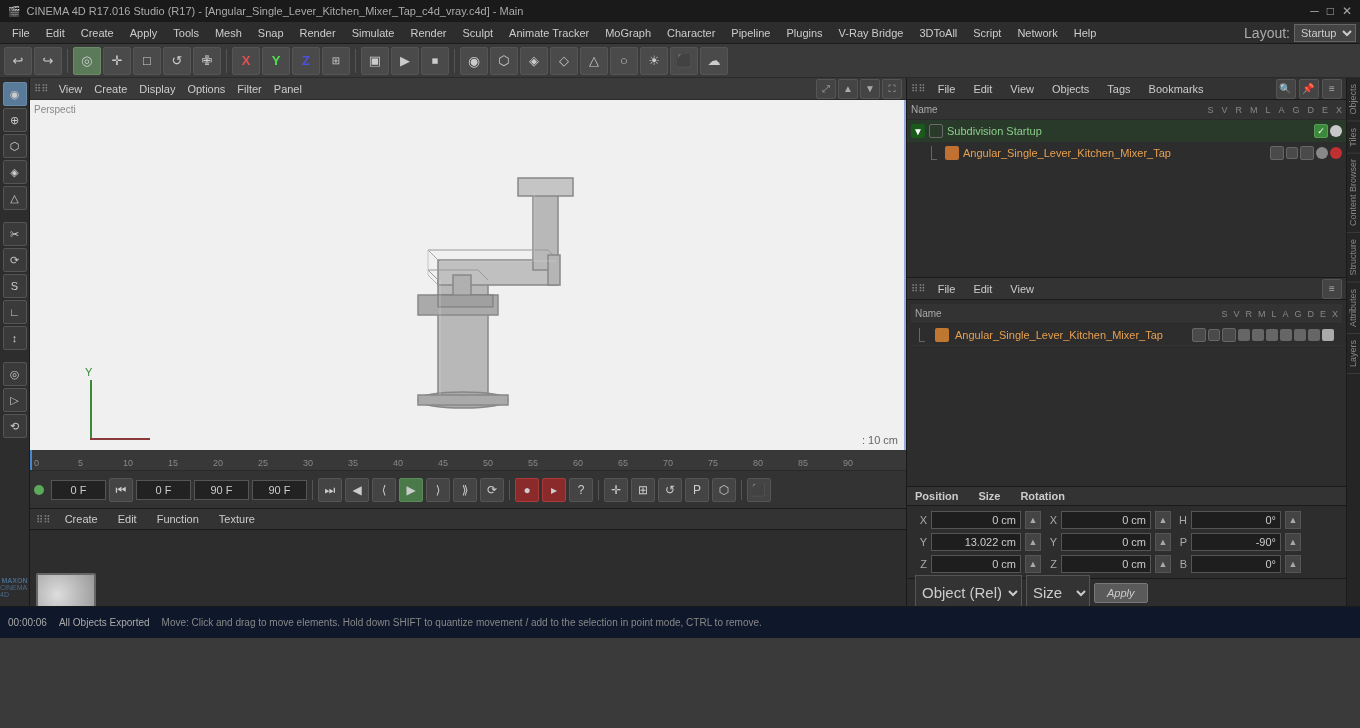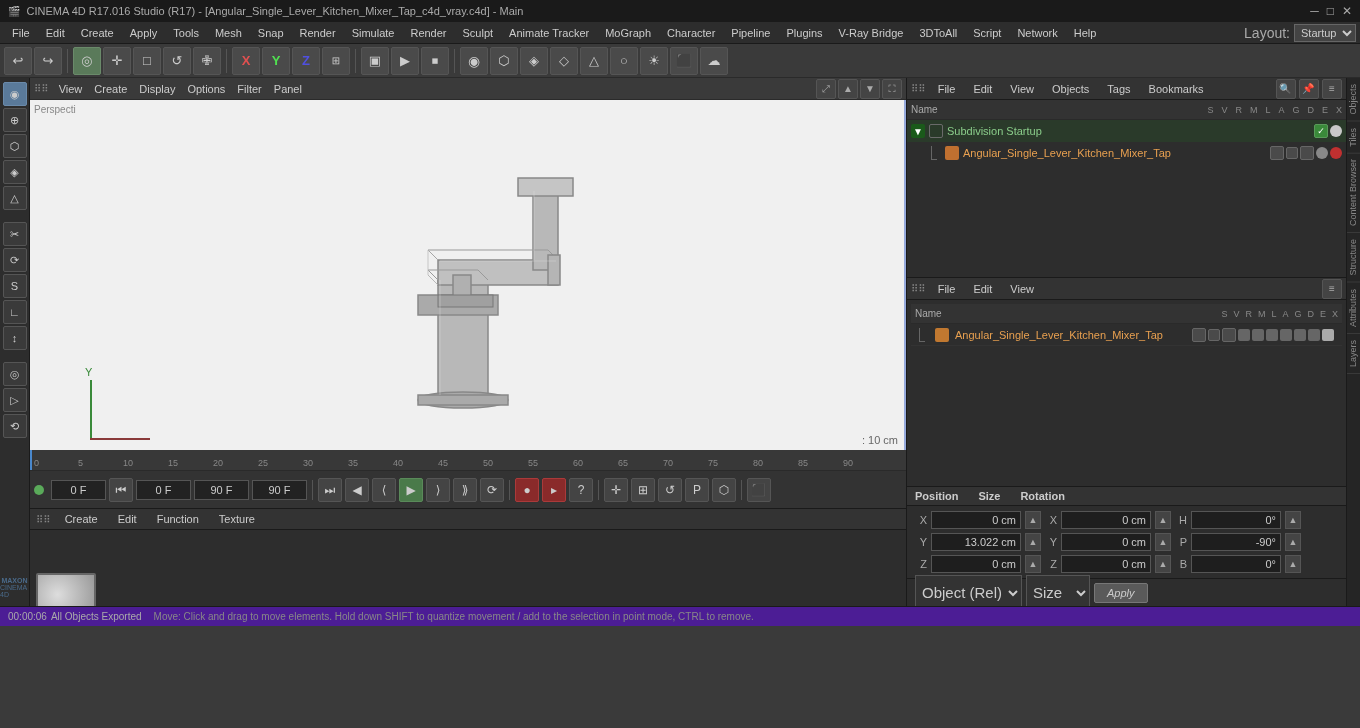--- a/index.html
+++ b/index.html
@@ -412,22 +412,22 @@
       height: 20px;
       padding: 0 12px;
       cursor: pointer;
       font-size: 11px;
       border-radius: 2px;
       font-style: italic;
     }
 
     
     #statusbar {
-      height: 20px;
-      background: #4c1d95;
+      height: 32px;
+      background: #0f172a;
       display: flex;
       align-items: center;
       padding: 0 8px;
       color: #aaa;
       font-size: 10px;
       border-top: 1px solid #1a1a1a;
     }
 
     
     #far-right-tabs {
@@ -969,15 +969,15 @@
     <div class="far-right-tab">Content Browser</div>
     <div class="far-right-tab">Structure</div>
     <div class="far-right-tab">Attributes</div>
     <div class="far-right-tab">Layers</div>
   </div>
 
 </div>
 
 <div id="statusbar">
   <span>00:00:06</span>
-  <span style="margin-left:4px;">All Objects Exported</span>
+  <span style="margin-left:12px;">All Objects Exported</span>
   <span style="margin-left:12px;color:#888;">Move: Click and drag to move elements. Hold down SHIFT to quantize movement / add to the selection in point mode, CTRL to remove.</span>
 </div>
 
 </body></html>

